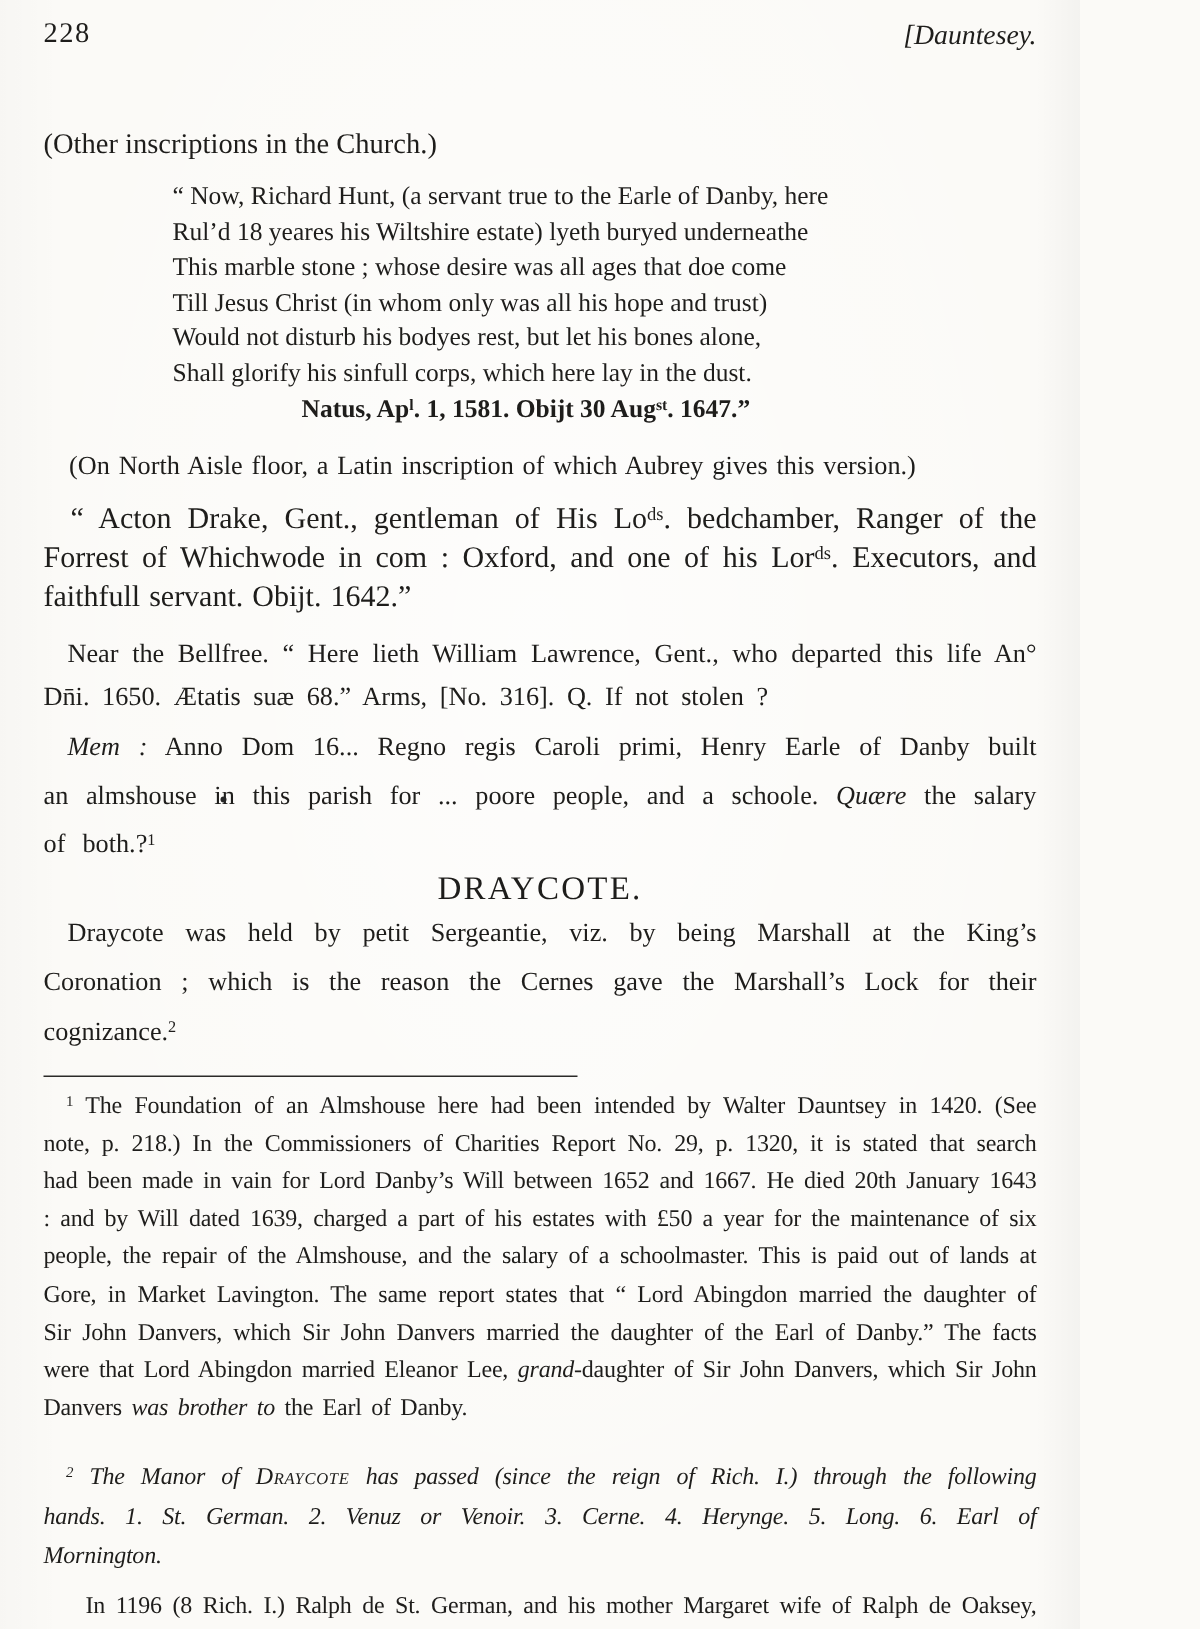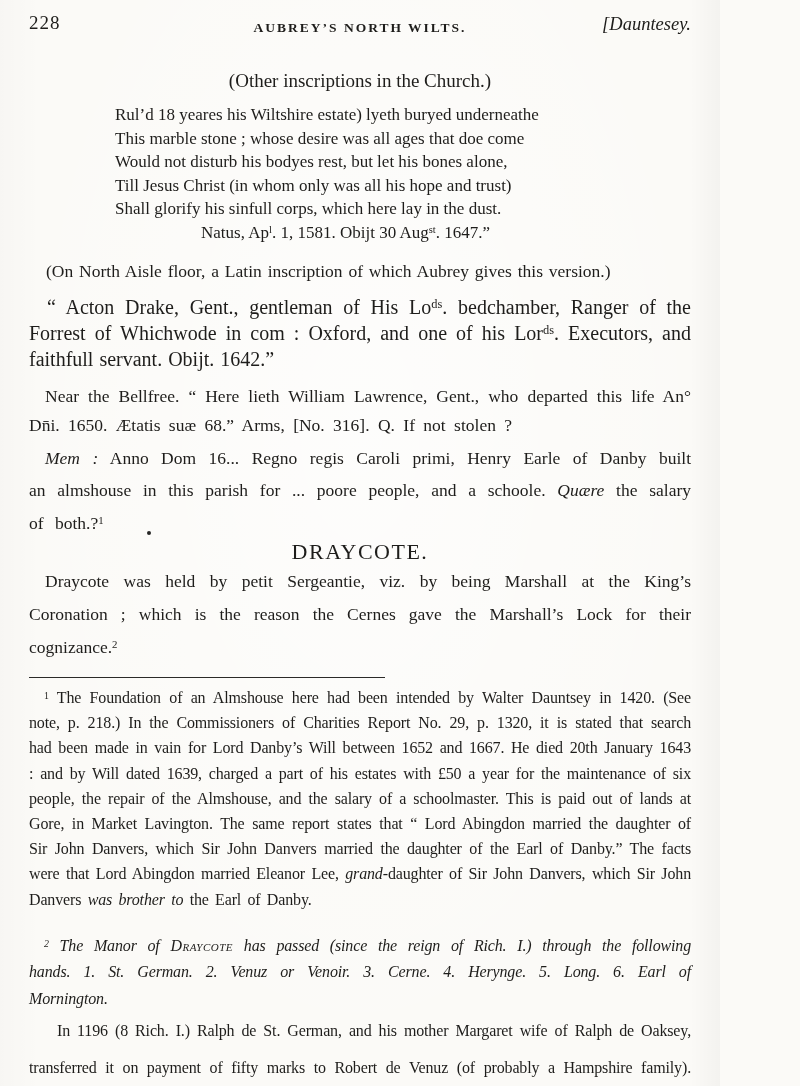--- a/index.html
+++ b/index.html
@@ -20,23 +20,23 @@
       linear-gradient(to left, rgba(0,0,0,0.03), rgba(0,0,0,0) 30px),
       #fbfaf7;
   }
   .header { position: relative; height: 44px; }
   .page-number { position: absolute; left: 0; top: 0; font-size: 19px; letter-spacing: 1px; }
   .running-title {
     position: absolute; left: 0; right: 0; top: 8px;
     text-align: center; font-size: 13.5px; letter-spacing: 2px; font-weight: bold;
   }
   .side-header { position: absolute; right: 0; top: 2px; font-style: italic; font-size: 18.5px; }
-  .subheading { text-align: center; font-size: 19px; margin-top: 14px; }
+  .subheading { text-align: left; font-size: 19px; margin-top: 30px; }
   .verse { margin: 11px 0 0 86px; font-size: 17px; line-height: 23.6px; }
-  .verse-date-line { margin-left: 86px; }
+  .verse-date-line { margin-left: 86px; font-weight: bold; }
   .aside-note { margin-top: 16px; padding-left: 17px; font-size: 17.5px; word-spacing: 1.5px; }
   .acton {
     margin-top: 12px; font-size: 20px; line-height: 26px;
     text-align: justify; text-indent: 18px; word-spacing: 1px;
   }
   .bellfree {
     margin-top: 10px; font-size: 17.5px; line-height: 29px;
     text-align: justify; text-indent: 16px; word-spacing: 4px;
   }
   .mem {
@@ -67,31 +67,31 @@
     width: 4px; height: 4px; border-radius: 50%; background: #262626;
   }
 </style>
 </head>
 <body>
 
 <div class="page">
 
   <div class="header">
     <span class="page-number">228</span>
-    <span class="running-title">AUBREY’S NORTH WILTS.</span>
     <span class="side-header">[Dauntesey.</span>
   </div>
 
   <div class="subheading">(Other inscriptions in the Church.)</div>
 
   <div class="verse">
+    <div>“ Now, Richard Hunt, (a servant true to the Earle of Danby, here</div>
     <div>Rul’d 18 yeares his Wiltshire estate) lyeth buryed underneathe</div>
     <div>This marble stone ; whose desire was all ages that doe come</div>
+    <div>Till Jesus Christ (in whom only was all his hope and trust)</div>
     <div>Would not disturb his bodyes rest, but let his bones alone,</div>
-    <div>Till Jesus Christ (in whom only was all his hope and trust)</div>
     <div>Shall glorify his sinfull corps, which here lay in the dust.</div>
     <div class="verse-date-line"><span>Natus, Ap</span><sup>l</sup><span>. 1, 1581.  Obijt 30 Aug</span><sup>st</sup><span>. 1647.”</span></div>
   </div>
 
   <div class="aside-note">(On North Aisle floor, a Latin inscription of which Aubrey gives this version.)</div>
 
   <p class="acton"><span>“ Acton Drake, Gent., gentleman of His Lo</span><sup>ds</sup><span>. bedchamber, Ranger of the Forrest of Whichwode in com : Oxford, and one of his Lor</span><sup>ds</sup><span>. Executors, and faithfull servant.  Obijt. 1642.”</span></p>
 
   <p class="bellfree">Near the Bellfree.  “ Here lieth William Lawrence, Gent., who departed this life An° Dn̄i. 1650.  Ætatis suæ 68.”  Arms, [No. 316].  Q. If not stolen ?</p>
 

